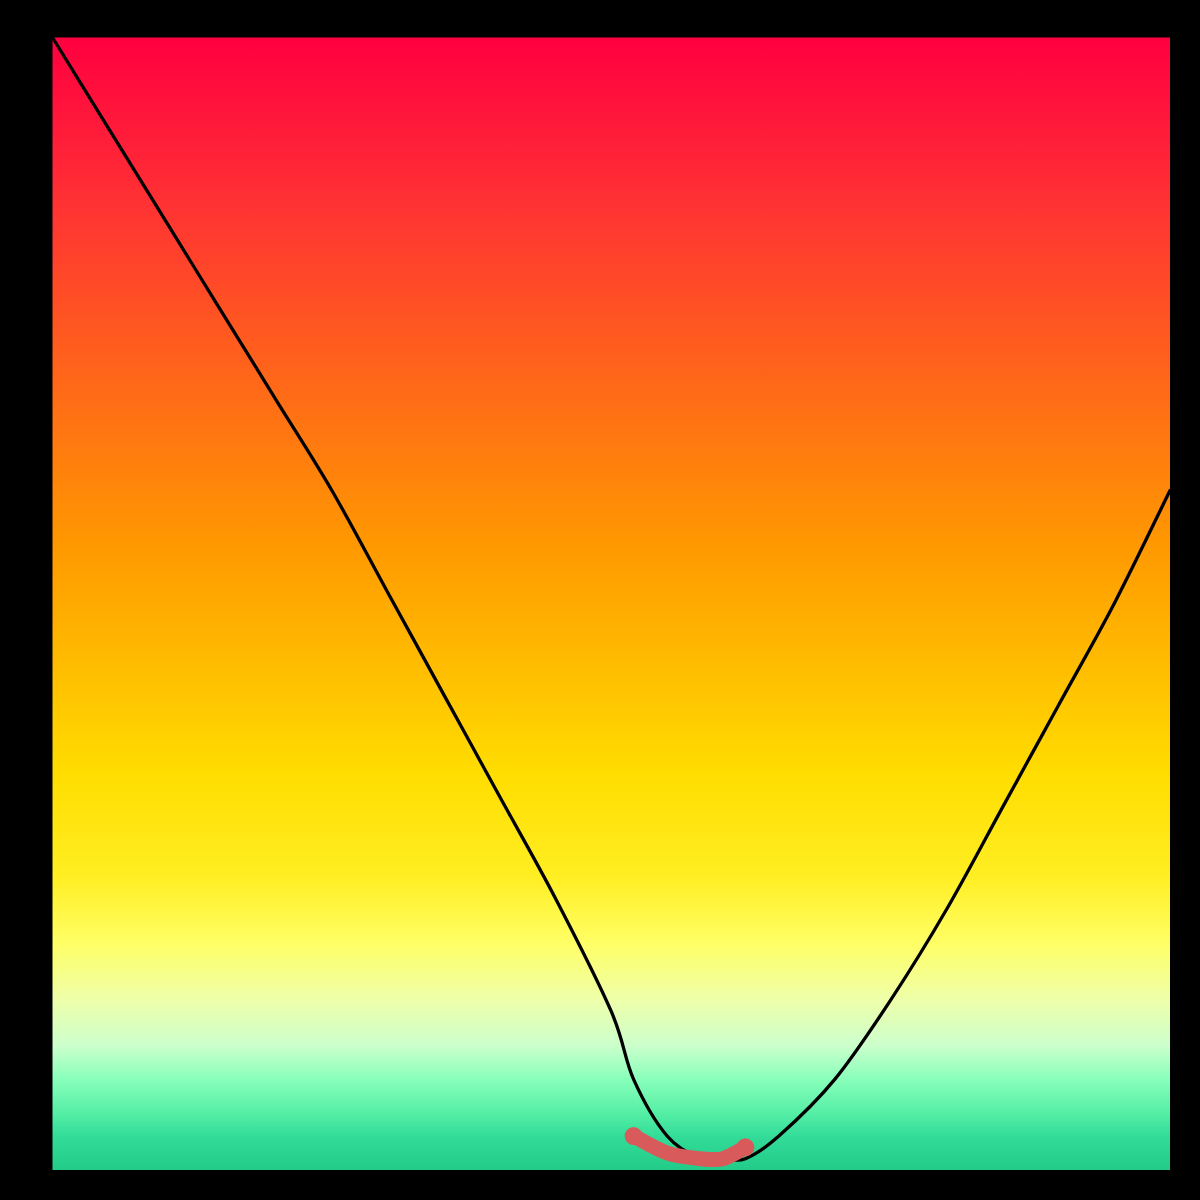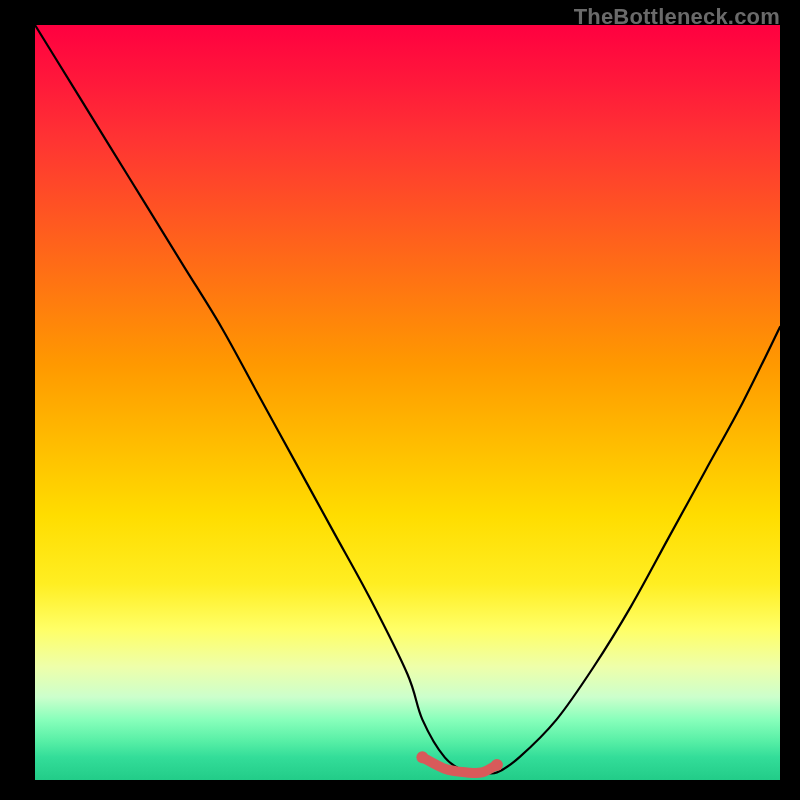--- a/index.html
+++ b/index.html
@@ -67,14 +67,13 @@
 
 <div class="frame">
   <div class="plot">
     <svg class="curve" viewBox="0 0 745 755" preserveAspectRatio="none">
       <path d="M 0 0 C 6.208333333333333 10.066666666666663, 24.833333333333336 40.26666666666664, 37.25 60.39999999999998 C 49.666666666666664 80.53333333333332, 62.083333333333336 100.66666666666673, 74.5 120.80000000000007 C 86.91666666666667 140.93333333333342, 99.33333333333333 161.06666666666675, 111.75 181.20000000000005 C 124.16666666666667 201.33333333333334, 136.58333333333334 221.46666666666658, 149 241.5999999999999 C 161.41666666666666 261.73333333333323, 173.83333333333334 280.60833333333335, 186.25 302 C 198.66666666666666 323.39166666666665, 211.08333333333334 347.29999999999995, 223.5 369.95 C 235.91666666666666 392.6, 248.33333333333334 415.25, 260.75 437.90000000000003 C 273.1666666666667 460.55000000000007, 285.5833333333333 483.20000000000005, 298 505.85 C 310.4166666666667 528.5, 322.8333333333333 549.8916666666667, 335.25 573.8 C 347.6666666666667 597.7083333333333, 363.80833333333334 629.1666666666666, 372.5 649.3 C 381.19166666666666 669.4333333333333, 381.1916666666667 680.7583333333333, 387.40000000000003 694.6 C 393.60833333333335 708.4416666666667, 402.30000000000007 723.5416666666667, 409.75000000000006 732.35 C 417.20000000000005 741.1583333333333, 425.89166666666665 744.9333333333334, 432.09999999999997 747.45 C 438.3083333333333 749.9666666666667, 442.0333333333333 747.45, 447 747.45 C 451.9666666666667 747.45, 455.69166666666666 749.9666666666667, 461.9 747.45 C 468.1083333333333 744.9333333333334, 474.31666666666666 741.1583333333333, 484.25 732.35 C 494.18333333333334 723.5416666666667, 509.0833333333333 709.7, 521.5 694.6 C 533.9166666666666 679.5, 546.3333333333334 660.625, 558.75 641.75 C 571.1666666666666 622.875, 583.5833333333334 602.7416666666667, 596 581.35 C 608.4166666666666 559.9583333333334, 620.8333333333334 536.05, 633.25 513.4 C 645.6666666666666 490.75, 658.0833333333334 468.1, 670.5 445.45000000000005 C 682.9166666666666 422.80000000000007, 695.3333333333334 401.40833333333336, 707.75 377.5 C 720.1666666666666 353.59166666666664, 738.7916666666666 314.5833333333333, 745 302" fill="none" stroke="#000" stroke-width="2.2" stroke-linecap="round" stroke-linejoin="round"></path>
       <path d="M 387.40000000000003 732.35 C 391.12500000000006 734.2375, 402.30000000000007 741.1583333333333, 409.75000000000006 743.675 C 417.20000000000005 746.1916666666666, 425.89166666666665 746.8208333333333, 432.09999999999997 747.45 C 438.3083333333333 748.0791666666668, 442.0333333333333 748.7083333333334, 447 747.45 C 451.9666666666667 746.1916666666667, 459.41666666666663 741.1583333333333, 461.9 739.9" fill="none" stroke="#d85a5a" stroke-width="10" stroke-linecap="round" stroke-linejoin="round"></path>
       <circle cx="387.40000000000003" cy="732.35" r="6" fill="#d85a5a"></circle>
       <circle cx="461.9" cy="739.9" r="6" fill="#d85a5a"></circle>
     </svg>
   </div>
-  <div class="watermark">TheBottleneck.com</div>
 </div>
 
 </body></html>

